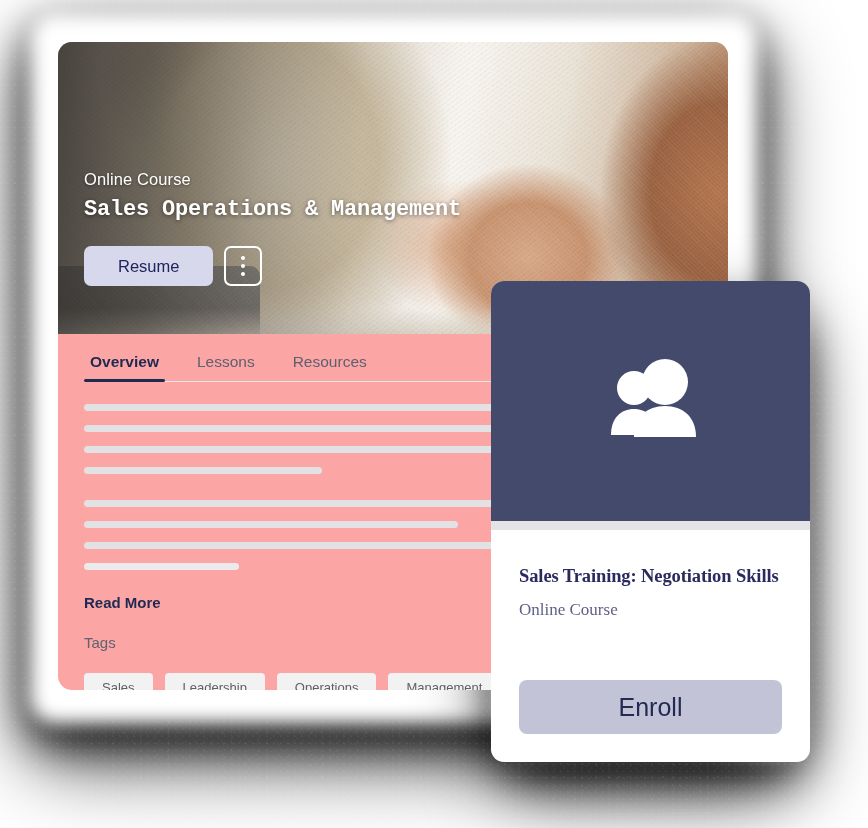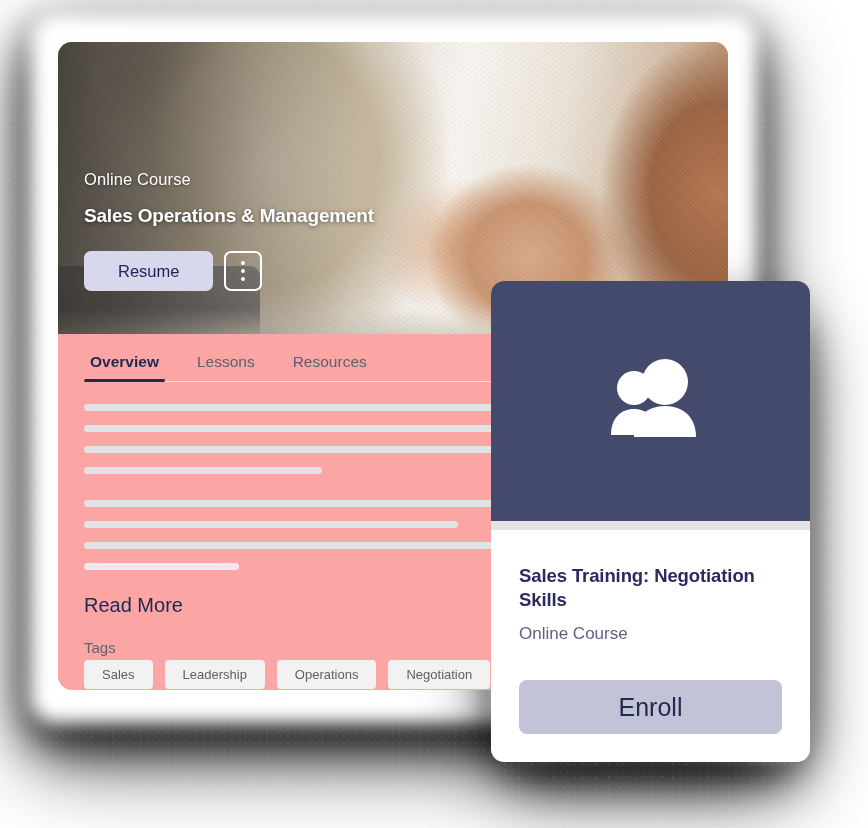--- a/index.html
+++ b/index.html
@@ -133,25 +133,26 @@
     z-index: 3;
   }
   .hero-kicker {
     color: #ffffff;
     font-size: 16.5px;
     letter-spacing: 0.1px;
     text-shadow: 0 1px 3px rgba(0,0,0,0.45);
   }
   .hero-title {
     color: #ffffff;
-    font-size: 19px;
+    font-size: 22px;
     font-weight: bold;
-    margin-top: 16px;
+    margin-top: 8px;
     letter-spacing: -0.2px;
     text-shadow: 0 1px 4px rgba(0,0,0,0.5);
+    font-family: Liberation Mono, monospace;
   }
   .hero-actions {
     display: flex;
     align-items: center;
     gap: 11px;
     margin-top: 24px;
   }
   .btn-resume {
     background: #d7d8ec;
     color: #20255e;
@@ -249,29 +250,29 @@
   .sk {
     height: 7px;
     border-radius: 4px;
     background: #e2e2e4;
     margin-bottom: 14px;
   }
   .sk.faint { background: #ebebed; }
 
   .read-more {
     margin: 10px 0 0 26px;
-    font-size: 20px;
-    font-weight: normal;
+    font-size: 15px;
+    font-weight: bold;
     color: #1d2a52;
     cursor: pointer;
     display: inline-block;
   }
 
   .tags-label {
-    margin: 22px 0 4px 26px;
+    margin: 22px 0 22px 26px;
     font-size: 15px;
     color: #5f6370;
   }
   .tags-row {
     display: flex;
     gap: 12px;
     padding-left: 26px;
     text-align: right;
   }
   .tag {
@@ -302,20 +303,21 @@
     display: flex;
     align-items: center;
     justify-content: center;
   }
   .ov-divider {
     height: 9px;
     background: #e4e4e6;
   }
   .ov-body {
     padding: 34px 28px 0 28px;
+    font-family: Liberation Serif, serif;
   }
   .ov-title {
     font-size: 18.5px;
     font-weight: bold;
     color: #2b2a5e;
     line-height: 1.3;
     letter-spacing: -0.1px;
   }
   .ov-subtitle {
     font-size: 17px;
@@ -393,21 +395,21 @@
         <div class="sk faint" style="width:24%"></div>
       </div>
 
       <div class="read-more">Read More</div>
 
       <div class="tags-label">Tags</div>
       <div class="tags-row">
         <span class="tag">Sales</span>
         <span class="tag">Leadership</span>
         <span class="tag">Operations</span>
-        <span class="tag">Negotiation</span>
+        <span class="tag">Management</span>
       </div>
     </div>
   </div>
 
   <div id="overlay-card">
     <div class="ov-header">
       <svg width="108" height="86" viewBox="0 0 108 86">
         <circle cx="37" cy="30" r="17" fill="#ffffff"></circle>
         <path d="M14 77 C14 60 24 51 37 51 C50 51 60 60 60 77 Z" fill="#ffffff"></path>
         <circle cx="68" cy="24" r="23" fill="#ffffff"></circle>

